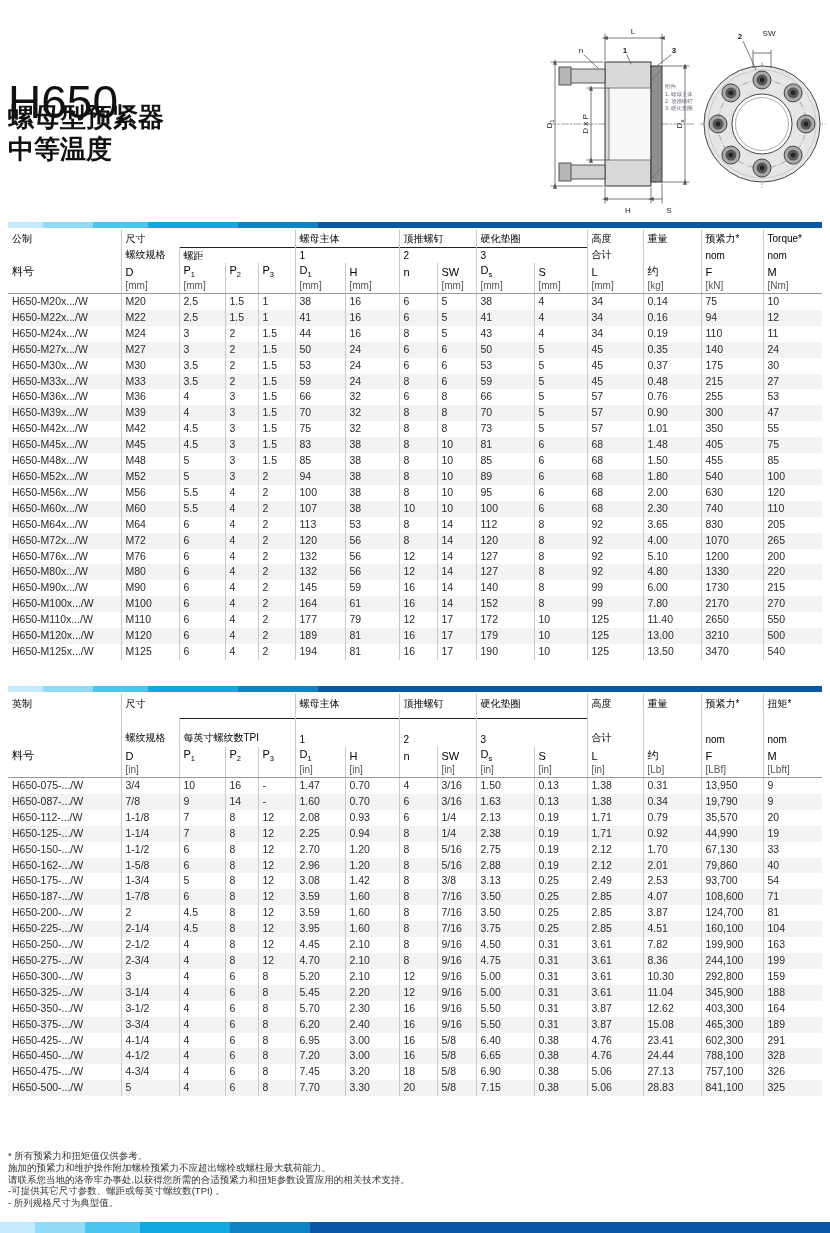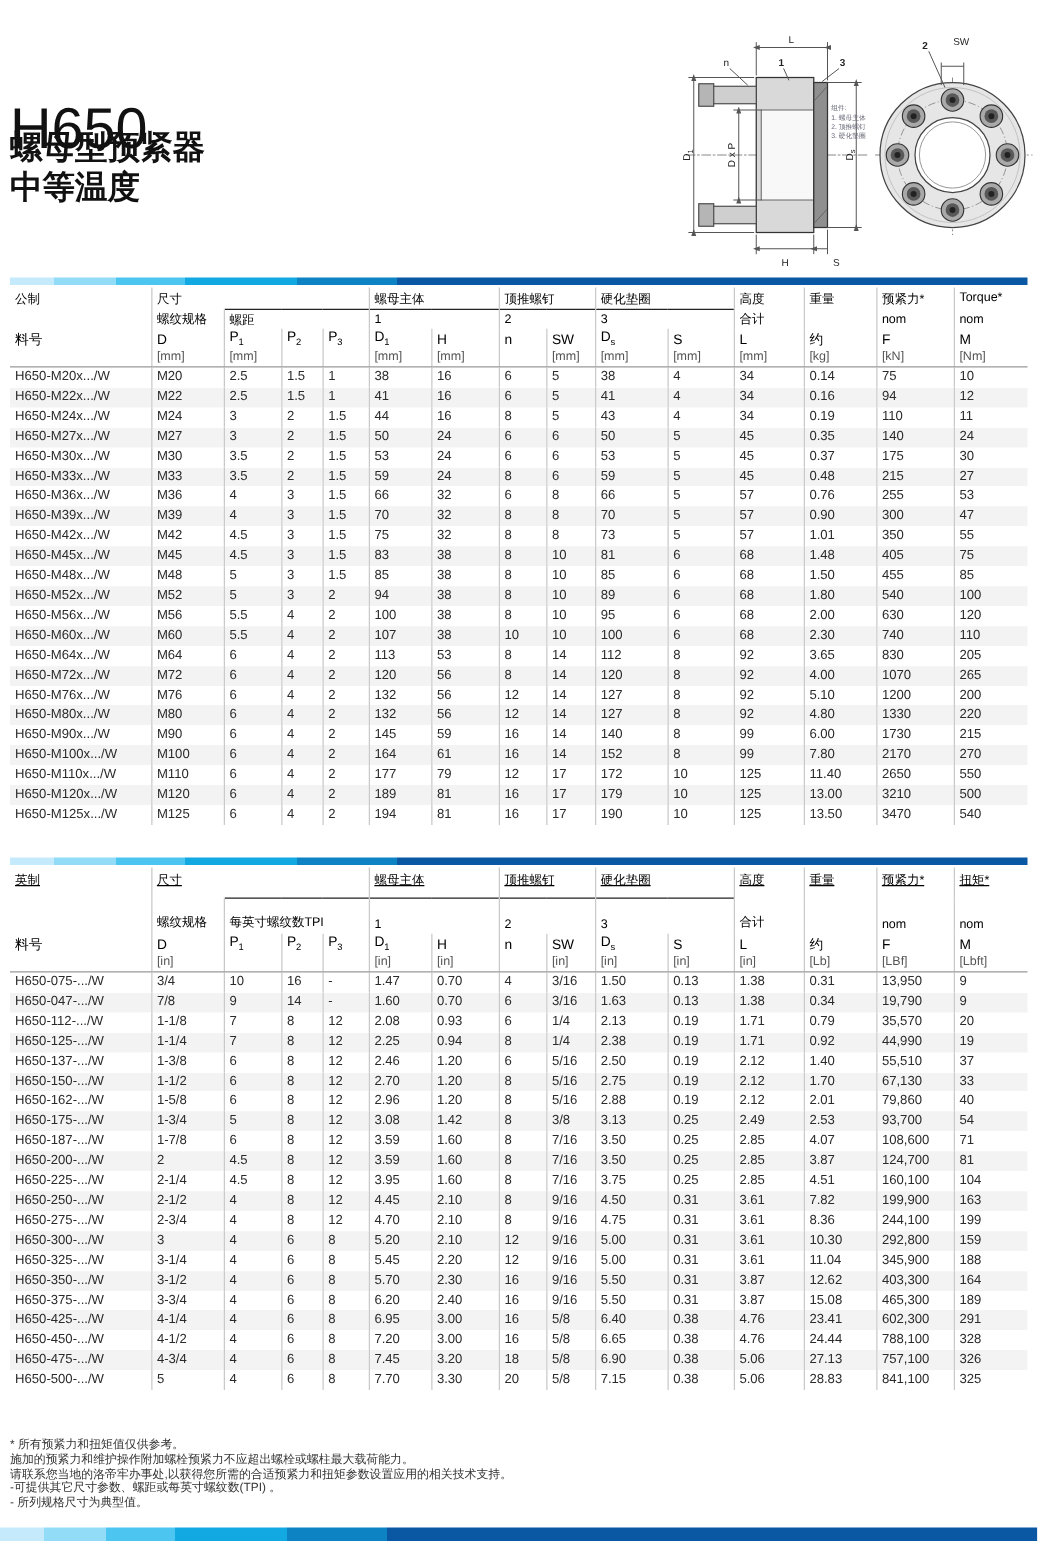--- a/index.html
+++ b/index.html
@@ -34,21 +34,21 @@
   .dtable td{font-size:10.5px;height:15.9px;line-height:15.9px;color:#2a2a2a;}
   .dtable tbody tr:nth-child(even){background:#f3f3f3;}
   .g1{font-weight:bold;font-size:10px;height:17px;vertical-align:middle;color:#000;}
   .g2{font-weight:bold;font-size:10px;height:15px;vertical-align:middle;color:#000;}
   .g2.line{border-top:1.5px solid #222;}
   .g2.light{font-weight:normal;}
   .g3{font-weight:bold;font-size:11px;height:17px;vertical-align:middle;color:#000;margin-left:41px;}
   .g3 sub{font-size:7.5px;}
   .g4{font-size:10px;height:13px;color:#555;border-bottom:1px solid #999;vertical-align:top;}
   .ctr{text-align:center;}
-  #imperial-section .g1{height:21px;vertical-align:top;padding-top:3px;text-decoration:underline;}
+  #imperial-section .g1{height:21px;vertical-align:top;padding-top:3px;}
   #imperial-section .g2{height:26px;vertical-align:bottom;padding-bottom:2px;}
 
   
   .footnotes{position:absolute;left:8px;top:1150px;font-size:9.5px;line-height:11.8px;color:#333;}
 </style>
 </head>
 <body>
 
 <div class="page">
 
@@ -770,21 +770,21 @@
             <td>4</td>
             <td class="ctr">3/16</td>
             <td>1.50</td>
             <td>0.13</td>
             <td>1.38</td>
             <td>0.31</td>
             <td>13,950</td>
             <td>9</td>
           </tr>
           <tr>
-            <td>H650-047-.../W</td>
+            <td>H650-087-.../W</td>
             <td>7/8</td>
             <td>9</td>
             <td>14</td>
             <td>-</td>
             <td>1.60</td>
             <td>0.70</td>
             <td>6</td>
             <td class="ctr">3/16</td>
             <td>1.63</td>
             <td>0.13</td>
@@ -819,37 +819,20 @@
             <td>2.25</td>
             <td>0.94</td>
             <td>8</td>
             <td class="ctr">1/4</td>
             <td>2.38</td>
             <td>0.19</td>
             <td>1.71</td>
             <td>0.92</td>
             <td>44,990</td>
             <td>19</td>
-          </tr>
-          <tr>
-            <td>H650-137-.../W</td>
-            <td>1-3/8</td>
-            <td>6</td>
-            <td>8</td>
-            <td>12</td>
-            <td>2.46</td>
-            <td>1.20</td>
-            <td>6</td>
-            <td class="ctr">5/16</td>
-            <td>2.50</td>
-            <td>0.19</td>
-            <td>2.12</td>
-            <td>1.40</td>
-            <td>55,510</td>
-            <td>37</td>
           </tr>
           <tr>
             <td>H650-150-.../W</td>
             <td>1-1/2</td>
             <td>6</td>
             <td>8</td>
             <td>12</td>
             <td>2.70</td>
             <td>1.20</td>
             <td>8</td>

